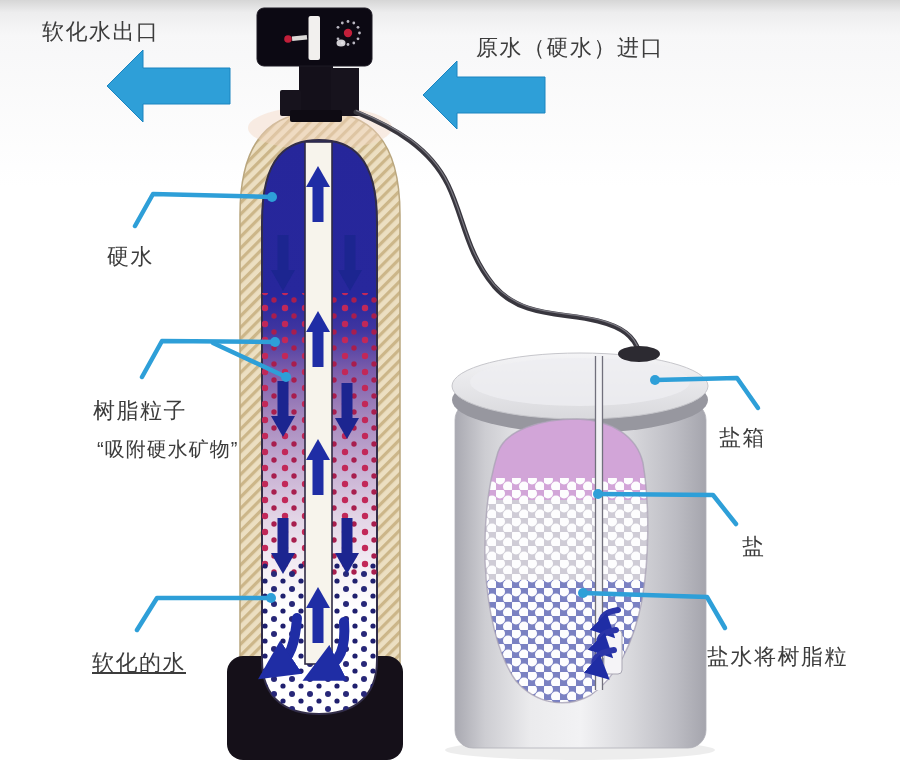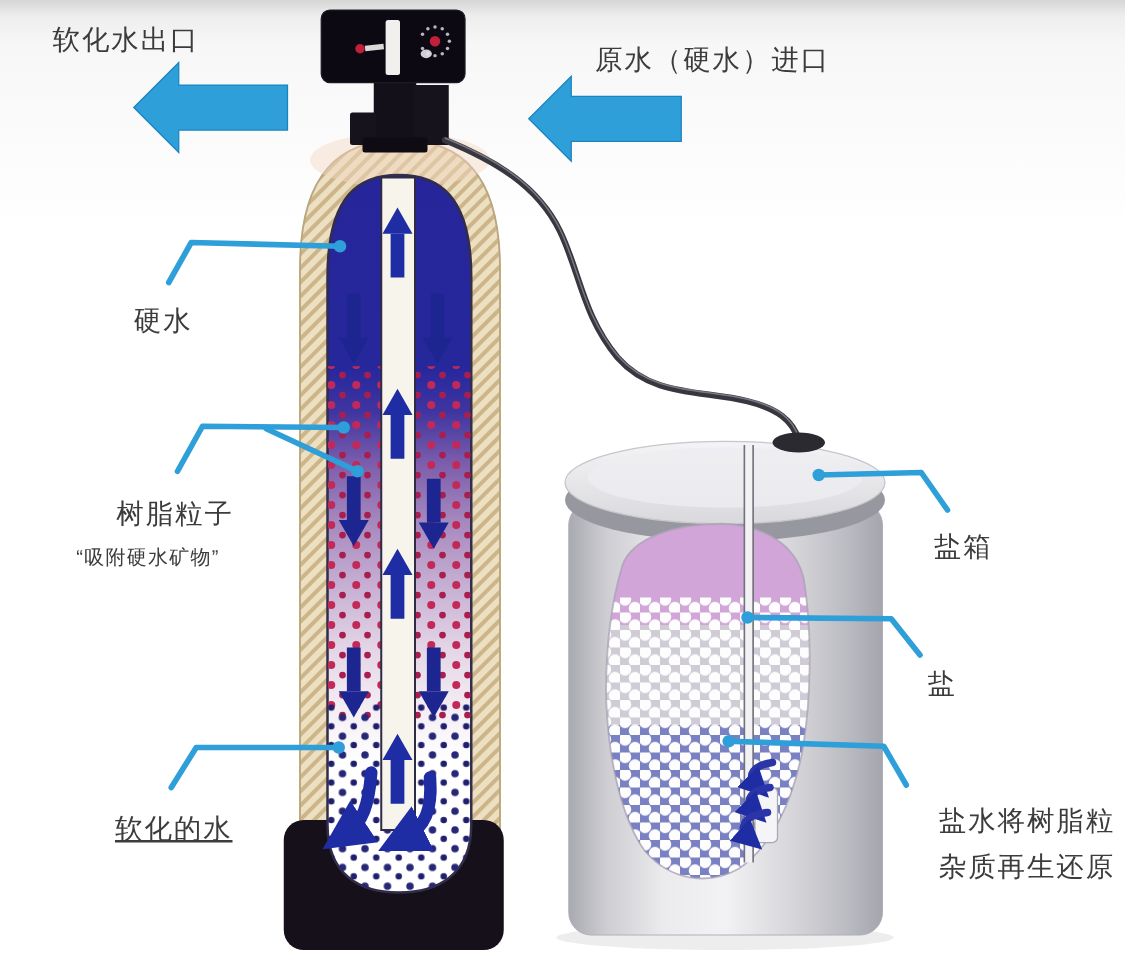--- a/index.html
+++ b/index.html
@@ -6,22 +6,22 @@
   #stage{
     position:relative;width:900px;height:777px;overflow:hidden;
     background:linear-gradient(180deg,#d6d6d6 0%,#ededee 1.6%,#f7f7f8 4.5%,#ffffff 24%);
     font-family:"Liberation Sans",sans-serif;
   }
   #stage svg{position:absolute;left:0;top:0;}
   .lbl{
     position:absolute;color:#3c3c3c;font-size:22px;line-height:1.25;
     letter-spacing:1.5px;white-space:nowrap;
   }
-  .lbl.small{font-size:16px;letter-spacing:1px;}
-  .regen-block .line{font-size:22px;line-height:37px;letter-spacing:1.5px;padding-left:44px;}
+  .lbl.small{font-size:20px;letter-spacing:1px;margin-left:36px;}
+  .regen-block .line{font-size:22px;line-height:37px;letter-spacing:1.5px;}
 </style>
 </head>
 <body>
 
 <div id="stage">
 
 <svg width="900" height="777" viewBox="0 0 900 777">
   <defs>
     <pattern id="hatchP" width="8" height="8" patternUnits="userSpaceOnUse" patternTransform="rotate(45 0 0)">
       <rect width="8" height="8" fill="#ecdfc2"></rect>
@@ -195,20 +195,19 @@
     </g>
   </g>
 </svg>
 
 <div class="lbl" style="left:42px;top:18px;">软化水出口</div>
 <div class="lbl" style="left:476px;top:34px;">原水（硬水）进口</div>
 <div class="lbl" style="left:107px;top:245px;font-family:Liberation Mono, monospace;">硬水</div>
 <div class="lbl" style="left:93px;top:397px;text-align:right;">树脂粒子</div>
 <div class="lbl small" style="left:61px;top:437px;">“吸附硬水矿物”</div>
 <div class="lbl" style="left:92px;top:649px;text-decoration:underline;">软化的水</div>
-<div class="lbl" style="left:747px;top:424px;">盐箱</div>
+<div class="lbl" style="left:719px;top:424px;">盐箱</div>
 <div class="lbl" style="left:742px;top:533px;">盐</div>
 <div class="lbl regen-block" style="left:707px;top:638px;">
   <div class="line">盐水将树脂粒</div>
-  <div class="line">杂质再生还原</div>
 </div>
 
 </div>
 
 </body></html>

